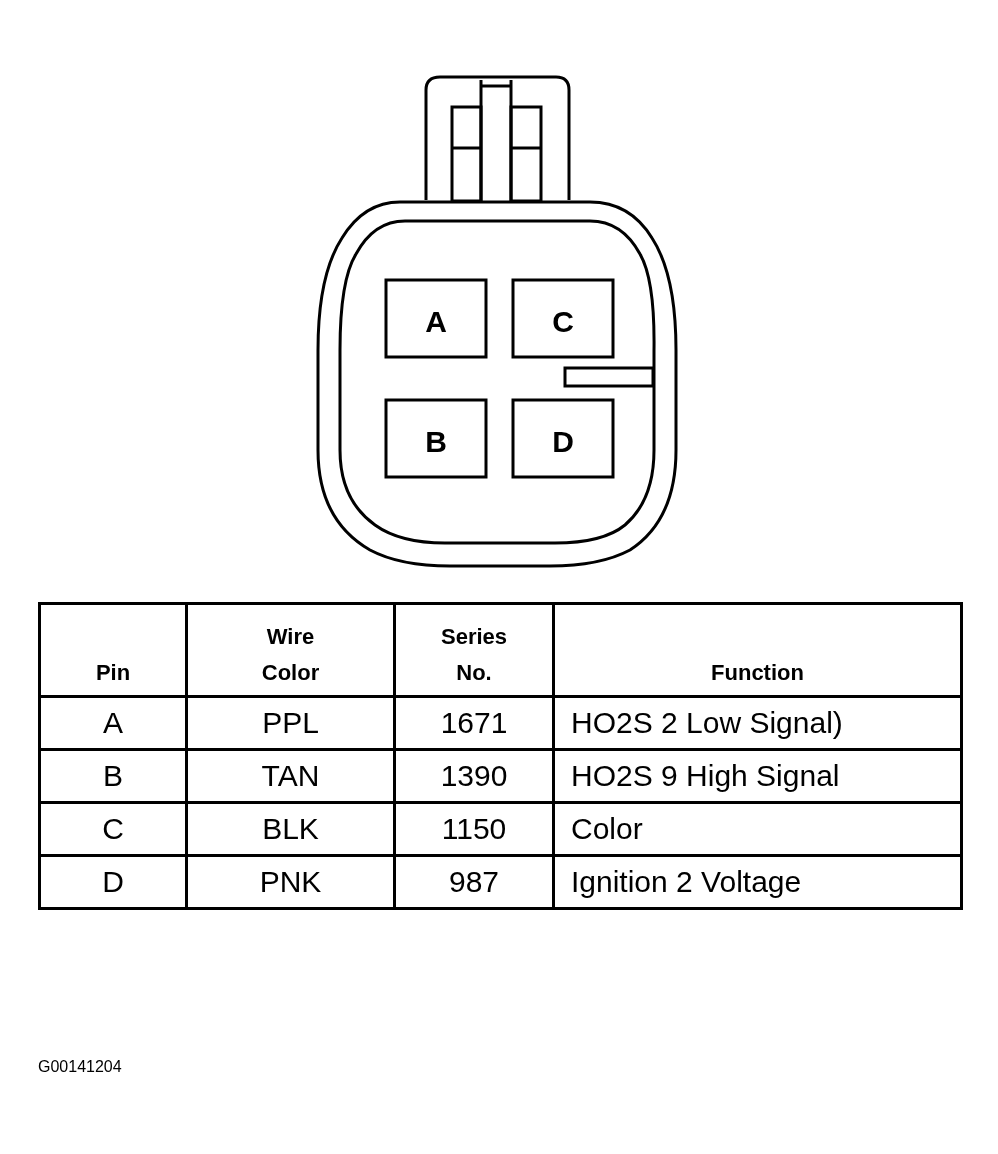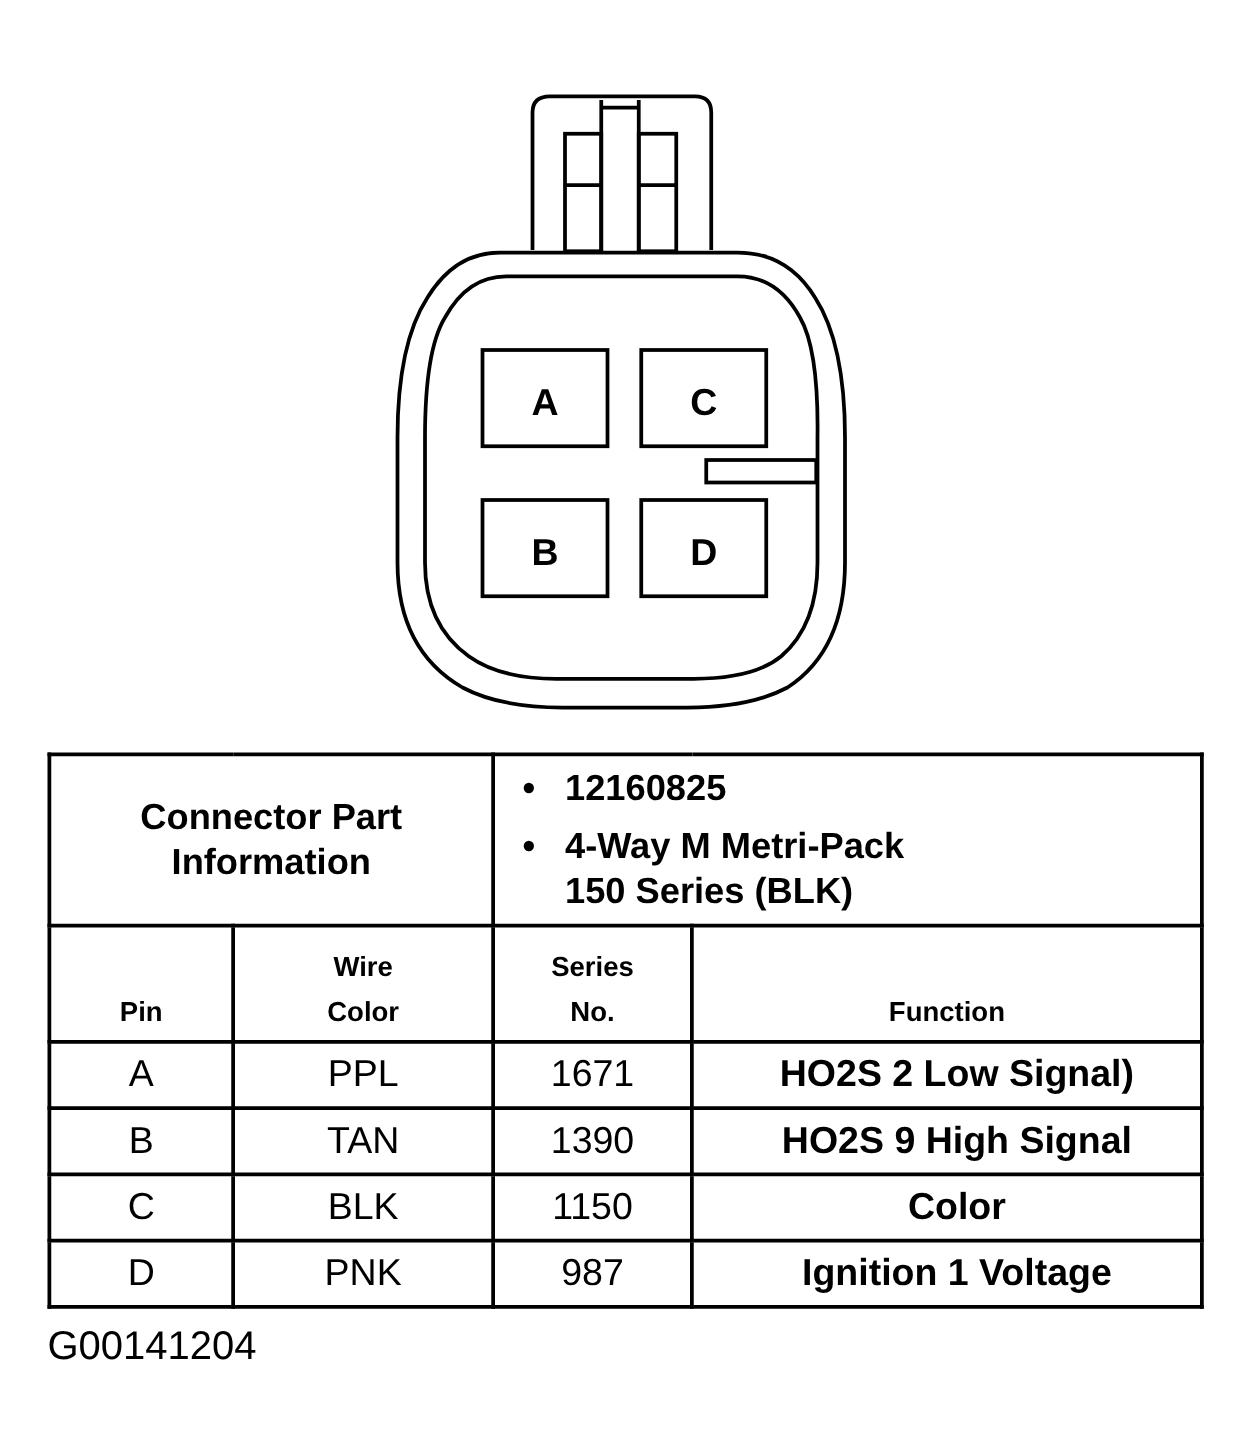--- a/index.html
+++ b/index.html
@@ -6,22 +6,22 @@
     body { width:998px; height:1154px; position:relative; overflow:hidden; font-family:"Liberation Sans", sans-serif; color:#000; }
     .connector { position:absolute; left:300px; top:60px; width:400px; height:520px; }
     .tbl { position:absolute; left:38px; top:602px; width:922px; border-collapse:collapse; table-layout:fixed; }
     .tbl td { border:3px solid #000; padding:0; text-align:center; vertical-align:middle; }
     .hdr-left { font-weight:bold; font-size:29px; line-height:36px; height:134px; }
     .hdr-right { text-align:left !important; font-weight:bold; font-size:29px; line-height:36px; padding-left:56px !important; }
     .hdr-right .item { position:relative; }
     .hdr-right .bullet { position:absolute; left:-34px; }
     .colhdr { font-weight:bold; font-size:22px; line-height:36px; height:86px; vertical-align:bottom !important; padding-bottom:4px !important; }
     .cell { font-size:30px; height:50px; }
-    .cell.func { text-align:center; padding-left:16px !important;font-weight:bold; }
-    .footer { position:absolute; left:38px; top:1058px; font-size:32px; }
+    .cell.func { text-align:left; padding-left:16px !important; }
+    .footer { position:absolute; left:38px; top:1058px; font-size:16px; }
   </style>
 </head>
 <body>
 
 <svg class="connector" viewBox="0 0 400 520" width="400" height="520">
   <g fill="none" stroke="#000" stroke-width="3">
 
     <path d="M126,140 L126,30 Q126,17 140,17 L256,17 Q269,17 269,30 L269,140"></path>
     <line x1="181" y1="20" x2="181" y2="141"></line>
     <line x1="211" y1="20" x2="211" y2="141"></line>
@@ -51,37 +51,20 @@
 </svg>
 
 <table class="tbl">
   <colgroup>
     <col style="width:147px">
     <col style="width:208px">
     <col style="width:159px">
     <col style="width:408px">
   </colgroup>
   <tbody>
-      <tr>
-    <td colspan="2" class="hdr-left">
-      <div>Connector Part</div>
-      <div>Information</div>
-    </td>
-    <td colspan="2" class="hdr-right">
-      <div class="item" style="margin-bottom:10px">
-        <span class="bullet">•</span>
-        <span>12160825</span>
-      </div>
-      <div class="item">
-        <span class="bullet">•</span>
-        <span>4-Way M Metri-Pack</span>
-      </div>
-      <div>150 Series (BLK)</div>
-    </td>
-  </tr>
   <tr>
     <td class="colhdr">
           <div>Pin</div>
         </td>
     <td class="colhdr">
       <div>Wire</div>
           <div>Color</div>
     </td>
     <td class="colhdr">
       <div>Series</div>
@@ -106,18 +89,18 @@
   <tr>
     <td class="cell">C</td>
     <td class="cell">BLK</td>
     <td class="cell">1150</td>
     <td class="cell func">Color</td>
   </tr>
   <tr>
     <td class="cell">D</td>
     <td class="cell">PNK</td>
     <td class="cell">987</td>
-    <td class="cell func">Ignition 1 Voltage</td>
+    <td class="cell func">Ignition 2 Voltage</td>
   </tr>
 </tbody>
   </table>
 
 <div class="footer">G00141204</div>
 
 </body></html>

